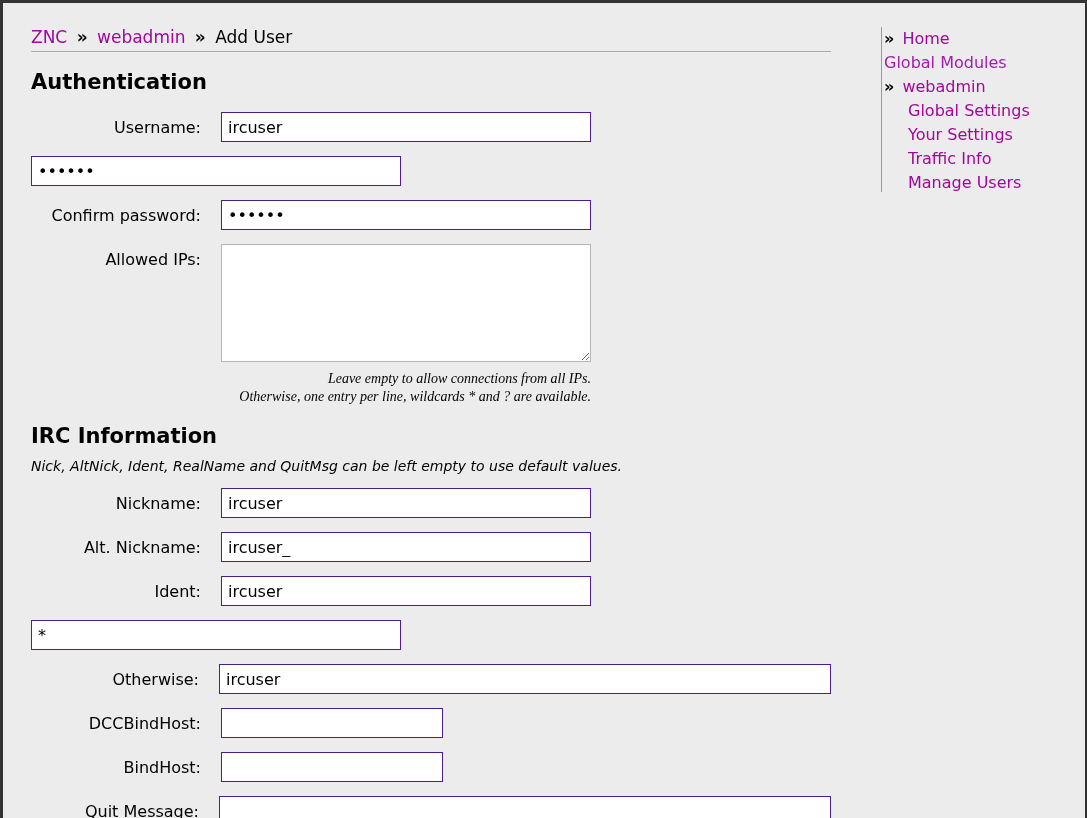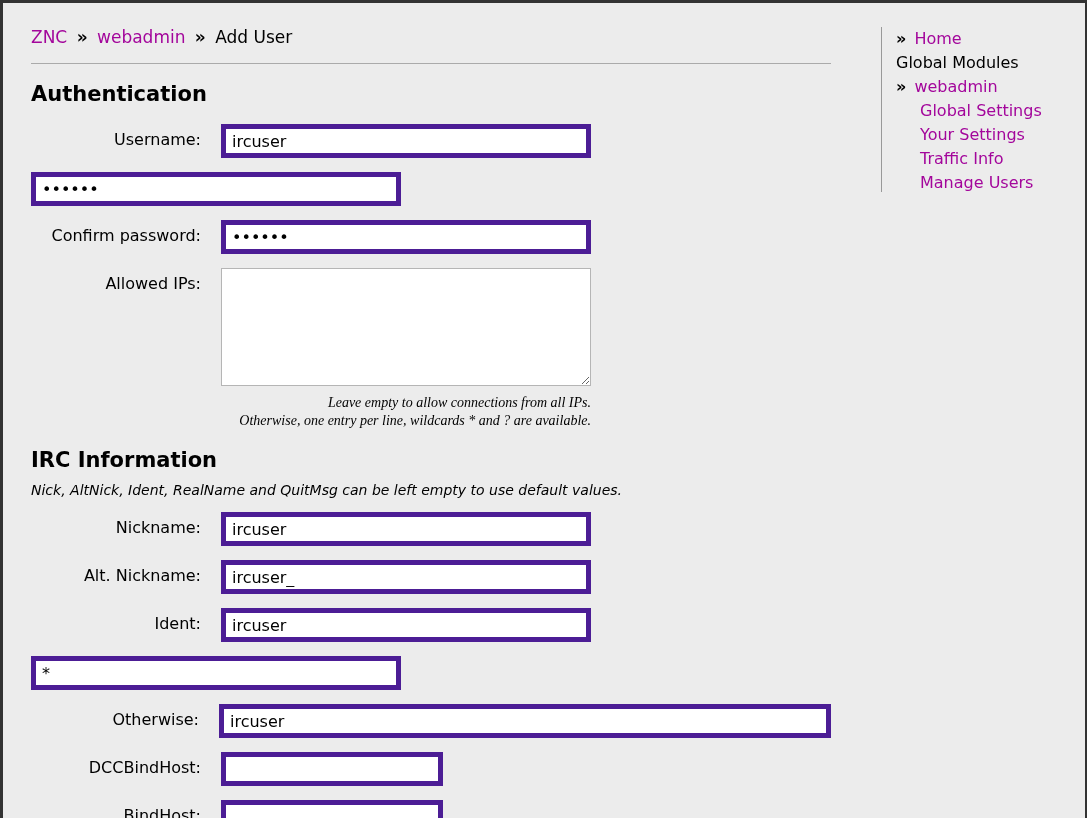--- a/index.html
+++ b/index.html
@@ -25,26 +25,26 @@
     display: flex;
     padding: 24px 28px 0 28px;
   }
   .main {
     flex: 0 0 800px;
     width: 800px;
   }
   .sidebar {
     margin-left: 50px;
     border-left: 1px solid #999;
-    padding-left: 14px;
+    padding-left: 2px;
     height: 165px;
   }
   .breadcrumb {
     font-size: 17px;
-    padding-bottom: 16px;
+    padding-bottom: 4px;
     border-bottom: 1px solid #aaa;
     margin-bottom: 18px;
   }
   .breadcrumb a {
     color: #a3069b;
     text-decoration: none;
   }
   .breadcrumb .sep {
     color: #000;
     font-weight: bold;
@@ -76,21 +76,21 @@
     padding-top: 6px;
     font-size: 16px;
   }
   .form-control-wrap {
     flex: 0 0 auto;
   }
   input[type="text"], input[type="password"] {
     font-family: inherit;
     font-size: 16px;
     padding: 12px 6px;
-    border: 5px solid #4c1d95;
+    border: 1px solid #4c1d95;
     background: #fff;
     height: 30px;
   }
   textarea {
     font-family: inherit;
     font-size: 16px;
     padding: 4px 6px;
     border: 1px solid #b5b5b5;
     background: #fff;
     resize: both;
@@ -117,21 +117,21 @@
   .sidebar a {
     color: #a3069b;
     text-decoration: none;
   }
   .sidebar .raquo {
     color: #000;
     font-weight: bold;
     margin-right: 3px;
   }
   .sidebar .sb-heading {
-    color: #000000;
+    color: #a21caf;
   }
   .sidebar .sb-sub {
     padding-left: 24px;
   }
 </style>
 </head>
 <body>
 
 <div class="viewport">
   <div class="container">

